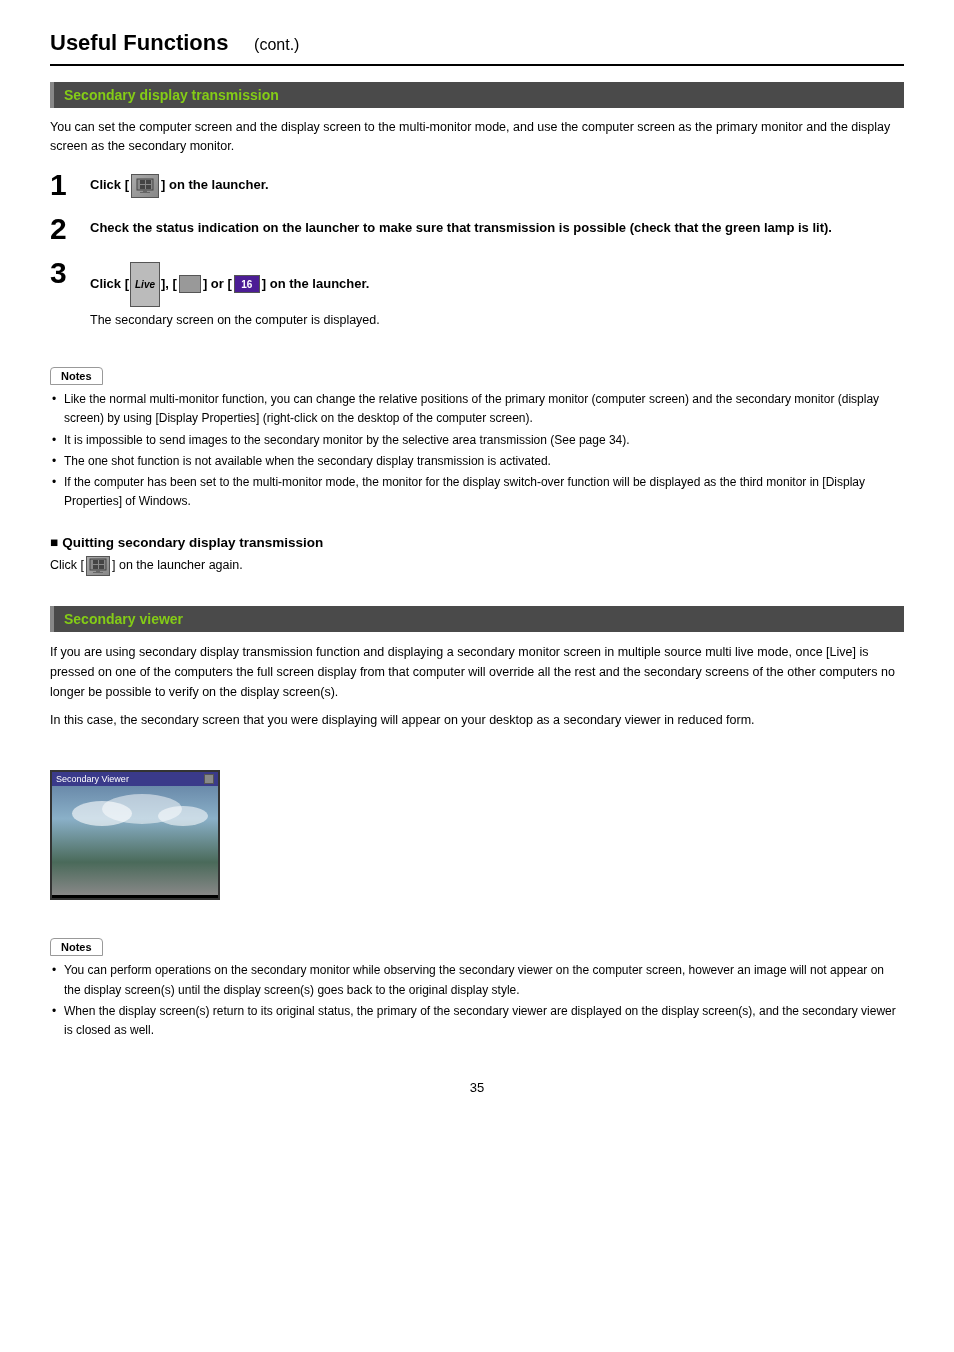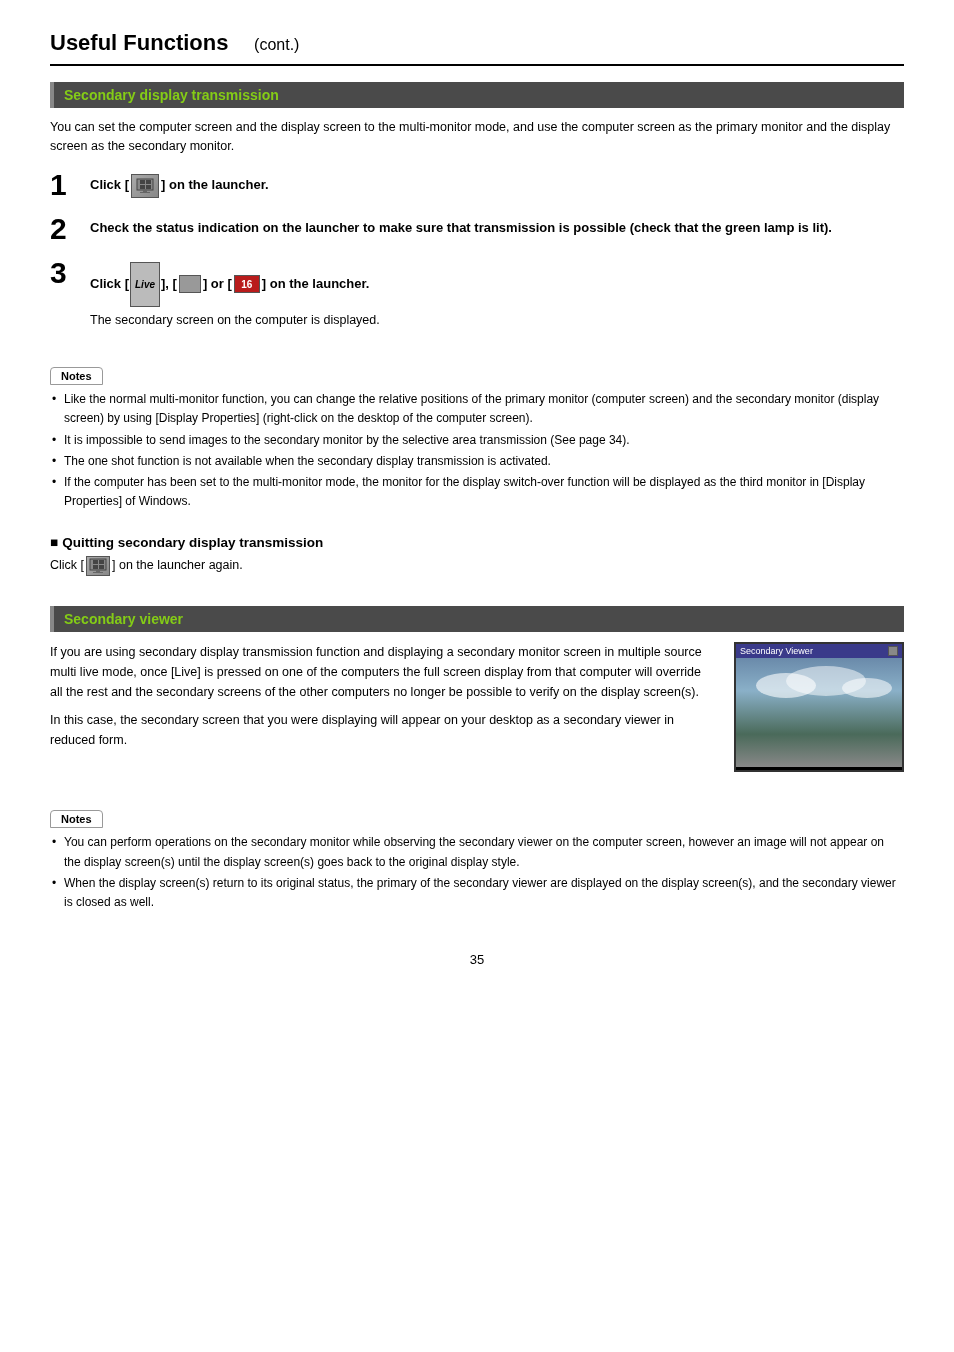--- a/index.html
+++ b/index.html
@@ -129,22 +129,23 @@
       font-size: 12.5px;
       line-height: 1.5;
     }
 
     .section-gap {
       margin-top: 30px;
     }
 
     .secondary-viewer-section {
       display: flex;
-      gap: 24px;
+      gap: 32px;
       align-items: flex-start;
+      flex-direction: column;
     }
 
     .secondary-viewer-text {
       flex: 1;
       font-size: 12.5px;
       line-height: 1.6;
     }
 
     .secondary-viewer-img {
       width: 170px;
@@ -248,21 +249,21 @@
 </div>
 
 <div class="step">
   <div class="step-number">3</div>
   <div class="step-content">
     Click [<span class="icon-live">Live</span>], [<span class="icon-box" style="width:22px;height:18px;"><span class="icon-box-inner" style="display:grid;grid-template-columns:1fr 1fr;gap:1px;padding:2px;background:#999;">
       <span style="background:#555;"></span>
           <span style="background:#555;"></span>
           <span style="background:#555;"></span>
           <span style="background:#555;"></span>
-    </span></span>] or [<span class="icon-box" style="width:26px;height:18px;"><span class="icon-box-inner" style="font-size:10px;font-weight:bold;background:#b91c1c;color:#fff;">16</span></span>] on the launcher.
+    </span></span>] or [<span class="icon-box" style="width:26px;height:18px;"><span class="icon-box-inner" style="font-size:10px;font-weight:bold;background:#4c1d95;color:#fff;">16</span></span>] on the launcher.
     <div class="normal">The secondary screen on the computer is displayed.</div>
   </div>
 </div>
 
 <div>
   <span class="notes-label">Notes</span>
   <ul class="notes-content">
     <li>Like the normal multi-monitor function, you can change the relative positions of the primary monitor (computer screen) and the secondary monitor (display screen) by using [Display Properties] (right-click on the desktop of the computer screen).</li>
     <li>It is impossible to send images to the secondary monitor by the selective area transmission (See page 34).</li>
     <li>The one shot function is not available when the secondary display transmission is activated.</li>

